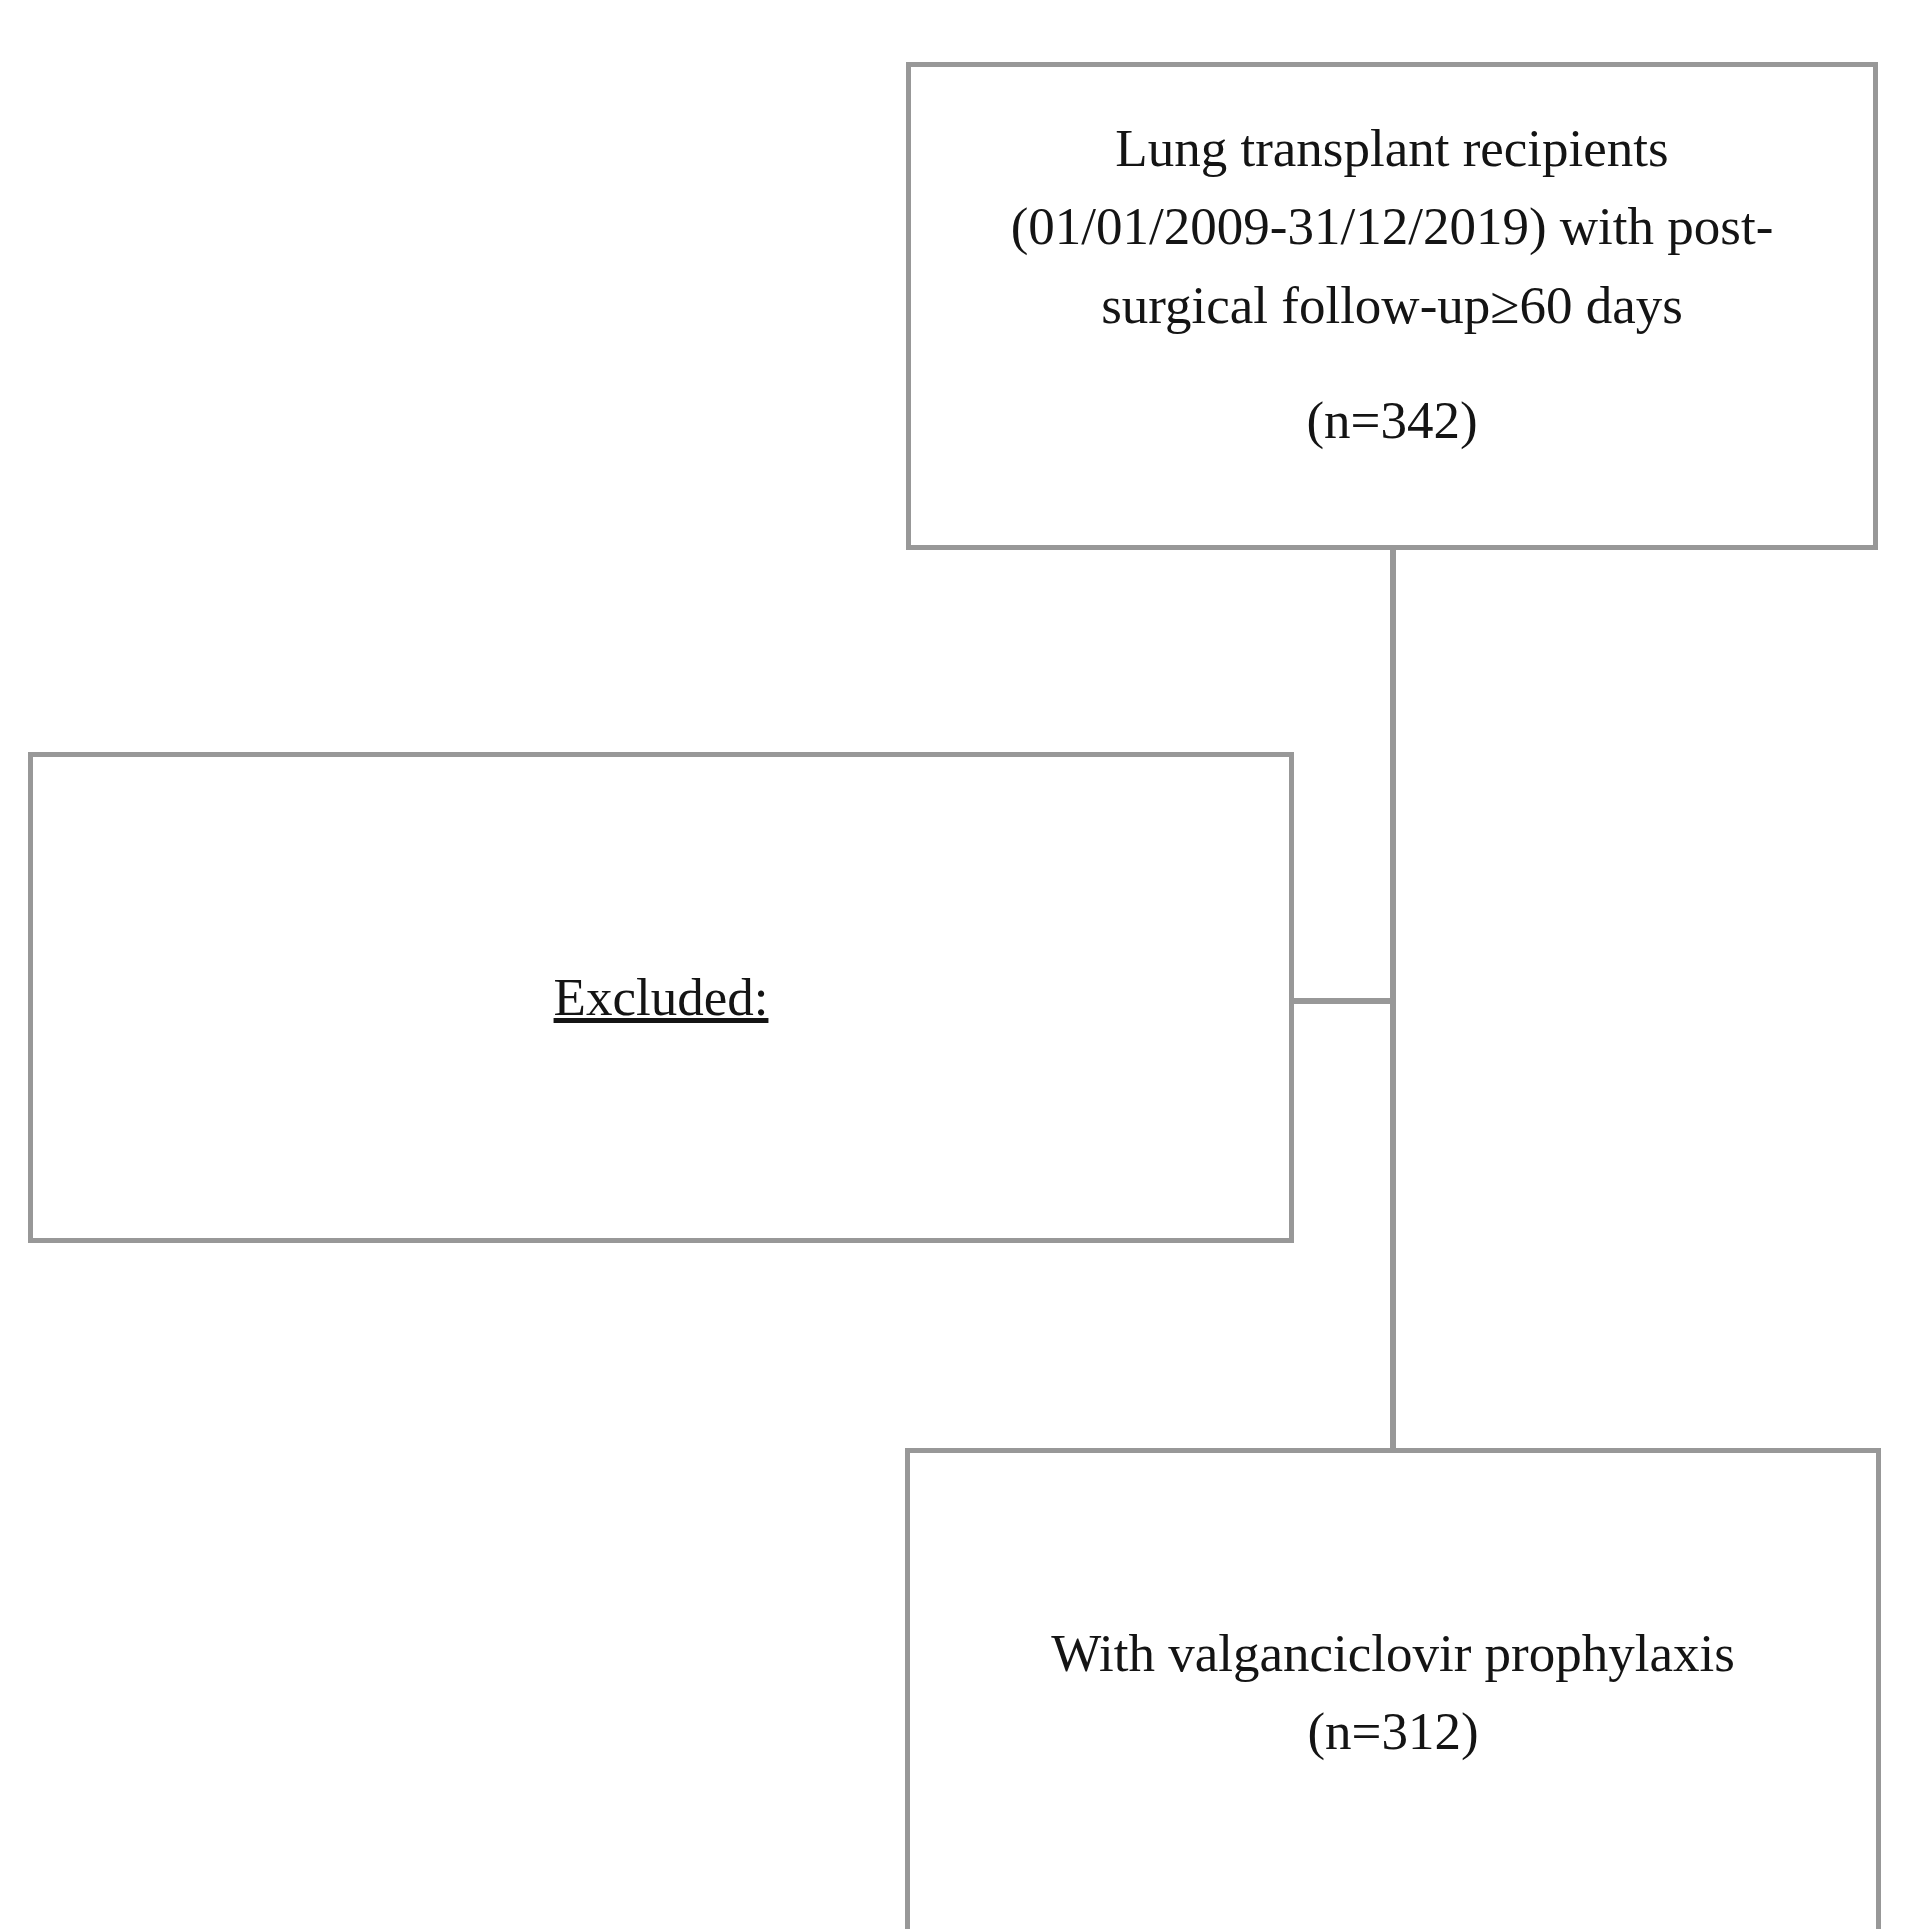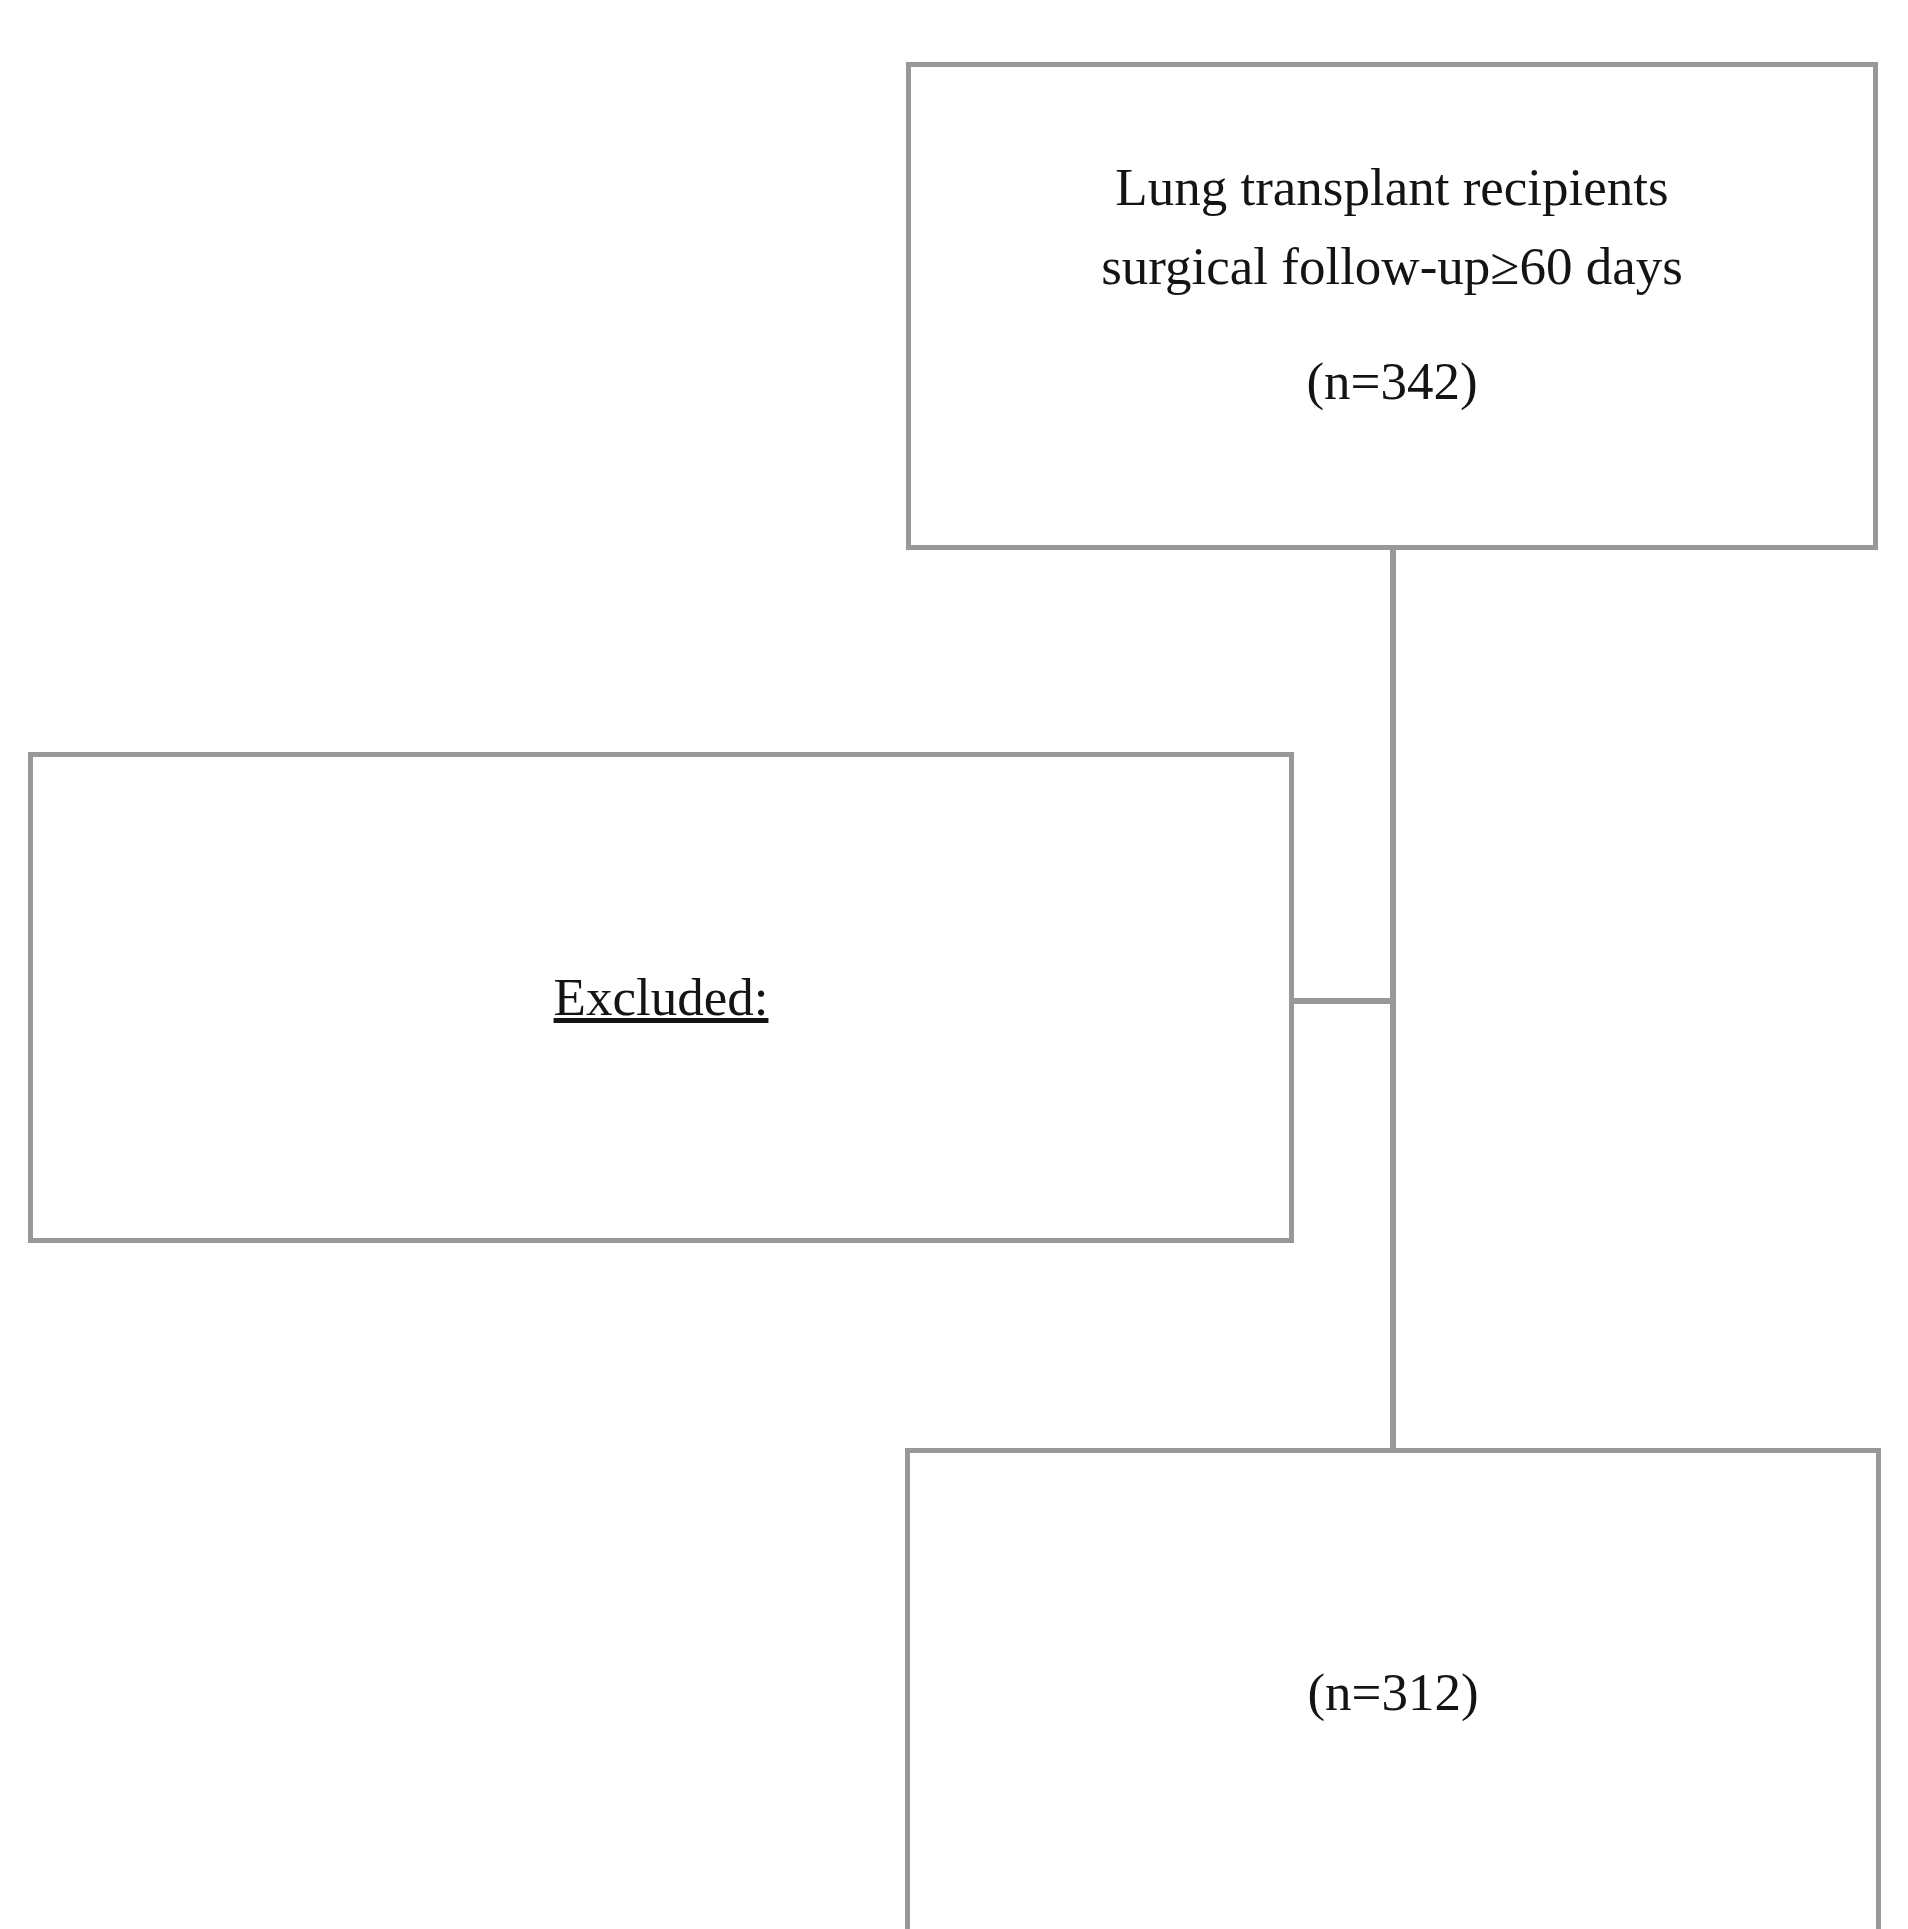--- a/index.html
+++ b/index.html
@@ -51,37 +51,39 @@
 </style>
 </head>
 <body>
 
 <div class="canvas">
 
   <div class="box box-top">
     <div class="stack">
       <p class="para">
         <span class="line">Lung transplant recipients</span>
+        <span class="line">(01/01/2009-31/12/2019) with post-</span>
         <span class="line">surgical follow-up≥60 days</span>
       </p>
       <p class="para">(n=342)</p>
     </div>
   </div>
 
   <div class="connector connector-vertical"></div>
   <div class="connector connector-horizontal"></div>
 
   <div class="box box-excluded">
     <div class="stack">
       <p class="para">Excluded:</p>
     </div>
   </div>
 
   <div class="box box-final">
     <div class="stack">
       <p class="para">
+        <span class="line">With valganciclovir prophylaxis</span>
         <span class="line">(n=312)</span>
       </p>
     </div>
   </div>
 
 </div>
 
 
 </body></html>

